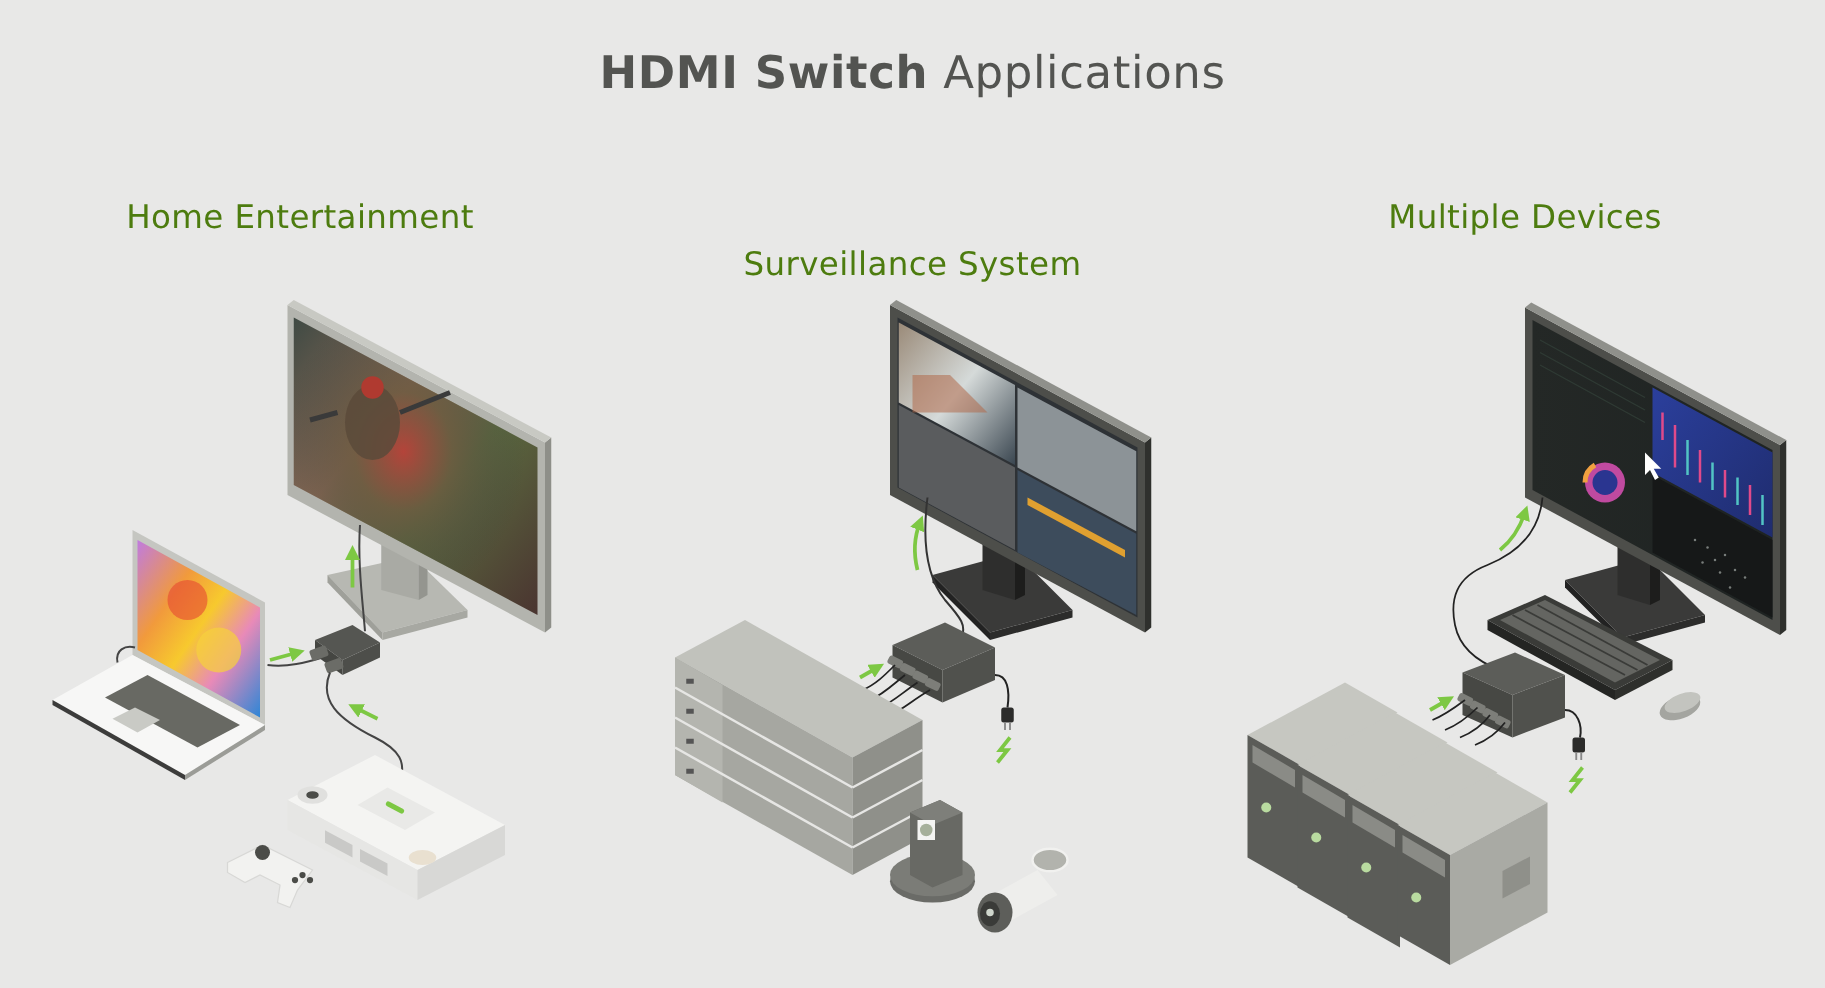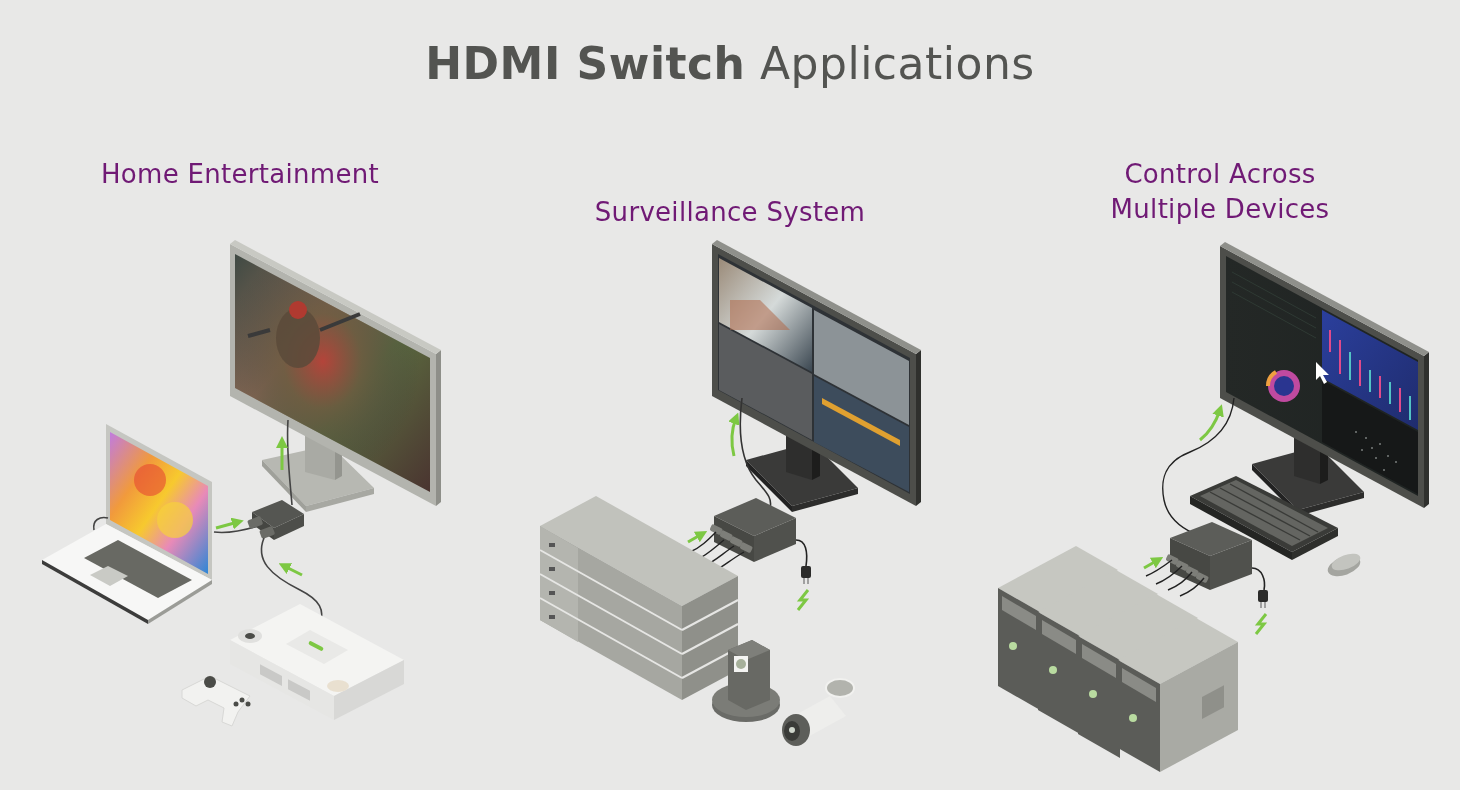--- a/index.html
+++ b/index.html
@@ -4,43 +4,42 @@
 <style>
   html, body { margin: 0; padding: 0; }
   body {
     width: 1460px; height: 790px; overflow: hidden;
     background: #e8e8e7;
     font-family: "DejaVu Sans", sans-serif;
     position: relative;
   }
   .title {
     position: absolute; left: 0; top: 38px; width: 1460px;
-    text-align: center; font-size: 44px; color: #535451;
+    text-align: center; font-size: 36px; color: #535451;
     letter-spacing: 0.5px;
   }
   .title .bold { font-weight: bold; }
   .title .light { font-weight: normal; }
   .sec-label {
-    position: absolute; text-align: center; color: #701a75;
+    position: absolute; text-align: center; color: #4d7c0f;
     font-size: 26px; line-height: 35px; letter-spacing: 0.3px;
   }
   .scene { position: absolute; left: 0; top: 0; }
 </style>
 </head>
 <body>
 
 <div class="title">
   <span class="bold">HDMI Switch</span>
   <span class="light">Applications</span>
 </div>
 
 <div class="sec-label" style="left:40px;top:157px;width:400px;">Home Entertainment</div>
 <div class="sec-label" style="left:530px;top:157px;width:400px;margin-top:38px;">Surveillance System</div>
 <div class="sec-label" style="left:1020px;top:157px;width:400px;">
-  <div>Control Across</div>
   <div>Multiple Devices</div>
 </div>
 
 <svg class="scene" width="1460" height="790" viewBox="0 0 1460 790">
   <defs>
     <linearGradient id="game" x1="0" y1="0" x2="1" y2="1">
       <stop offset="0" stop-color="#3f4a44"></stop>
       <stop offset="0.35" stop-color="#8c6a55"></stop>
       <stop offset="0.6" stop-color="#5b6a3f"></stop>
       <stop offset="1" stop-color="#4a3430"></stop>

